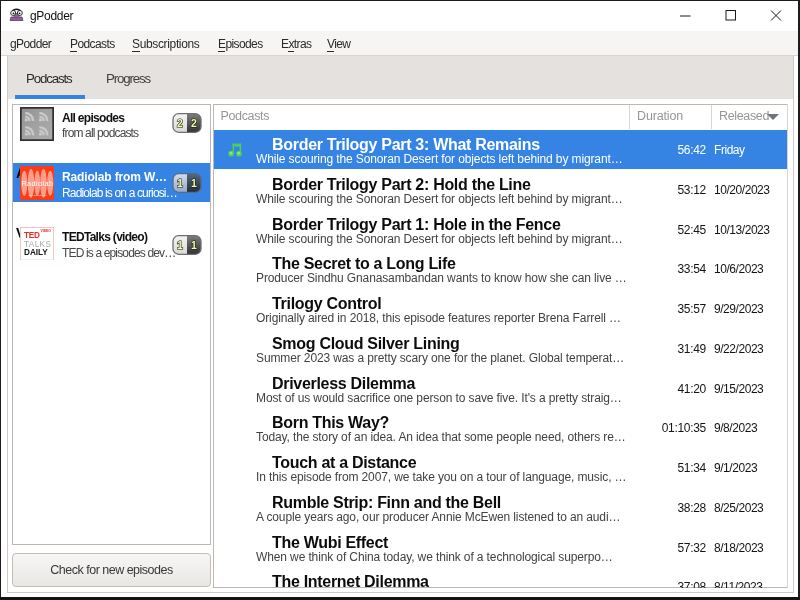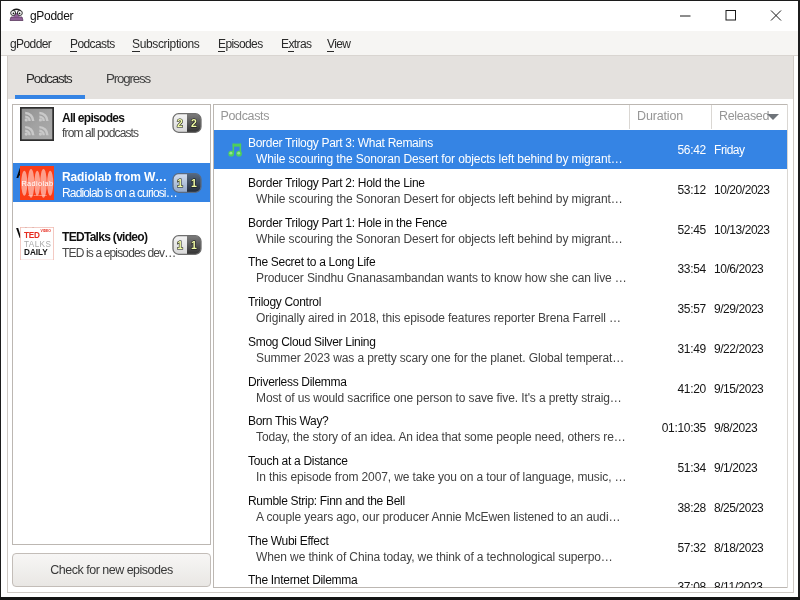--- a/index.html
+++ b/index.html
@@ -45,21 +45,21 @@
 
   
   .rbox{left:213px;top:104px;width:575px;height:484px;background:#fff;border:1px solid #bcb7b2;box-sizing:border-box;}
   .hsep1{left:629px;top:105px;width:1px;height:24px;background:#dad7d3;}
   .hsep2{left:711px;top:105px;width:1px;height:24px;background:#dad7d3;}
   .htext{font-size:12.5px;color:#969696;letter-spacing:-0.35px;}
   .sortarrow{left:766.8px;top:113.9px;width:0;height:0;border-left:6.1px solid transparent;
      border-right:6.1px solid transparent;border-top:6px solid #6f747a;}
 
   .erow-sel{left:214px;top:129.5px;width:573px;height:39.75px;background:#3584e4;}
-  .etitle{left:248px;font-size:12px;font-weight:normal;color:#0c0c0c;letter-spacing:-0.3px;white-space:nowrap;}
+  .etitle{left:272px;font-size:16px;font-weight:bold;color:#0c0c0c;letter-spacing:-0.3px;white-space:nowrap;}
   .esub{left:256px;font-size:12px;color:#424242;letter-spacing:-0.12px;white-space:nowrap;overflow:hidden;text-overflow:ellipsis;width:371px;}
   .edur{font-size:12px;color:#141414;letter-spacing:-0.3px;text-align:right;width:60px;left:646px;}
   .edate{left:714px;font-size:12px;color:#141414;letter-spacing:-0.45px;}
   .wtxt{color:#ffffff !important;}
 </style>
 </head>
 <body>
 <div class="abs titlebar"></div>
 <div class="abs title-text">gPodder</div>
 

